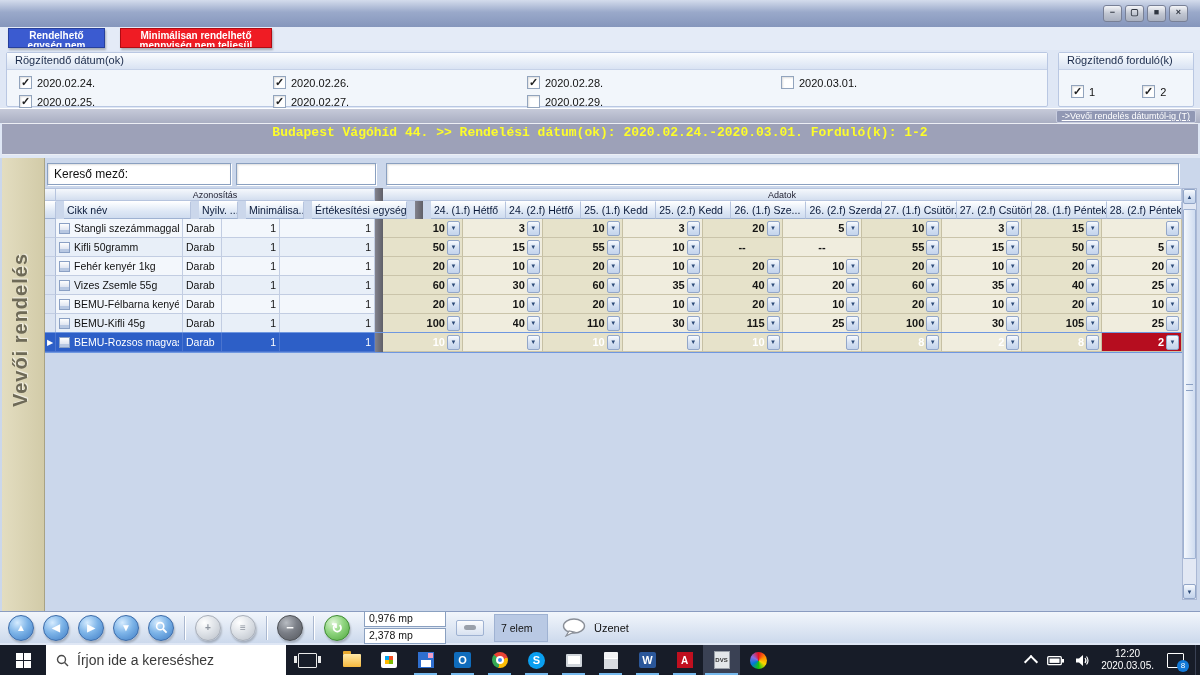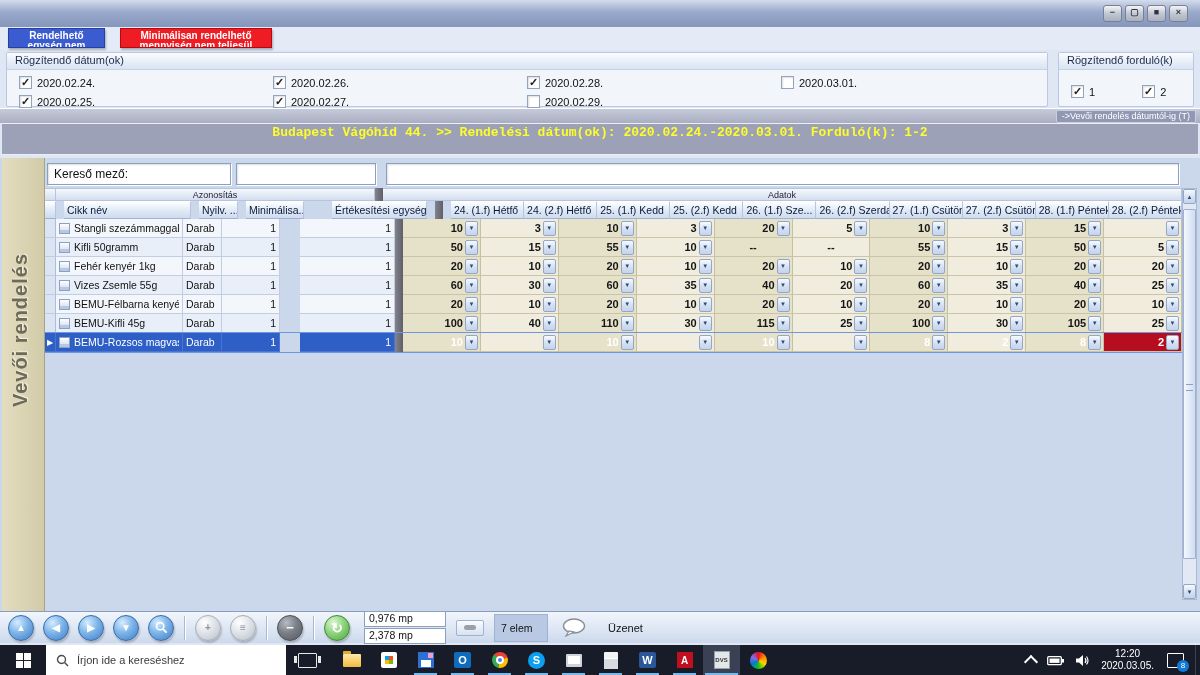--- a/index.html
+++ b/index.html
@@ -35,21 +35,21 @@
   .cbitem{display:flex;align-items:center;gap:5px;height:19px;font-size:11px;color:#111;}
   .cb{width:13px;height:13px;box-sizing:border-box;background:#fff;border:1px solid #92a4bd;
     box-shadow:inset 1px 1px 2px #00000022;font-size:11px;line-height:11px;text-align:center;
     color:#222;font-weight:bold;}
   #round-items{display:flex;gap:47px;padding:12px 12px 0;}
 
   
   #graystrip{position:absolute;left:0;top:108px;width:1200px;height:14px;
     background:linear-gradient(#c6cad9,#a9aec2);border-top:1px solid #fff;}
   #bandlink{position:absolute;right:4px;top:1px;font-size:9px;color:#fff;background:#9198b4;
-    border:1px solid #c9cee0;border-radius:2px;padding:0 5px;line-height:11px;}
+    border:1px solid #c9cee0;border-radius:2px;padding:0 5px;line-height:11px;text-decoration:underline;}
   #yellowband{position:absolute;left:2px;top:123px;width:1196px;height:32px;background:#9da1b8;
     border-top:1px solid #eceef4;border-bottom:1px solid #eceef4;
     font-family:"Liberation Mono",monospace;font-weight:bold;font-size:13px;color:#fdfd2a;
     text-align:center;line-height:15px;padding-top:1px;box-sizing:border-box;}
 
   
   #main{position:absolute;left:0;top:158px;width:1200px;height:453px;background:#cbd7eb;}
   #sidebar{position:absolute;left:2px;top:0;width:42px;height:453px;
     background:linear-gradient(90deg,#e3ddc0,#d2cba8);border-right:1px solid #a8a284;}
   #sidebar-label{position:absolute;left:7px;top:95px;writing-mode:vertical-rl;transform:rotate(180deg);
@@ -68,21 +68,21 @@
   .gh{background:linear-gradient(#f5f8fc,#d3deef);border:1px solid #b6c4de;border-left:none;
     font-size:9px;color:#223;display:flex;align-items:center;justify-content:center;box-sizing:border-box;}
   .g-head{height:18px;gap:8px;}
   .hc{background:linear-gradient(#fdfeff,#dde7f5 60%,#cfdcef);border-right:1px solid #b6c4de;
     border-bottom:1px solid #9fb2d2;border-top:1px solid #fff;padding:0 3px;color:#0a1a3a;
     display:flex;align-items:center;overflow:hidden;white-space:nowrap;box-sizing:border-box;}
   .c-sel{width:11px;flex:none;}
   .c-name{width:127px;flex:none;}
   .c-unit{width:39px;flex:none;}
   .c-min{width:58px;flex:none;}
-  .c-sales{width:95px;flex:none;margin-left:20px;}
+  .c-sales{width:95px;flex:none;}
   .c-name-span{width:319px;flex:none;}
   .c-div{width:8px;flex:none;background:linear-gradient(90deg,#83838d,#5f5f68);}
   .dataspan{flex:1;display:flex;min-width:0;}
   .dc{flex:1;min-width:0;box-sizing:border-box;}
   .g-data{height:19px;}
   .rc{border-right:1px solid #c2cde2;border-bottom:1px solid #c2cde2;display:flex;align-items:center;
     padding:0 3px;overflow:hidden;white-space:nowrap;background:#f3f7fc;color:#111;box-sizing:border-box;}
   .alt .rc{background:#e8eff8;}
   .num{justify-content:flex-end;}
   .g-data .c-sel{background:#dbe4f2;border-right:1px solid #aebdd8;border-bottom:1px solid #c2cde2;
@@ -131,30 +131,30 @@
   .ball.green{background:radial-gradient(circle at 35% 28%,#e0f6d8,#8ed47e 45%,#4da53c);border:1px solid #3d8a30;font-size:14px;}
   .tsep{width:1px;height:24px;background:#aab8d0;box-shadow:1px 0 0 #fff;margin:0 1px;}
   #timers{display:flex;flex-direction:column;gap:1px;margin-left:14px;}
   .timerbox{width:72px;height:14px;background:#fff;border:1px solid #8aa0c0;font-size:10.5px;
     padding:0 4px;line-height:13px;color:#111;box-sizing:content-box;}
   #pillbtn{margin-left:10px;width:26px;height:14px;background:linear-gradient(#fbfcfe,#d8e2f1);
     border:1px solid #9fb2d2;border-radius:2px;display:flex;align-items:center;justify-content:center;}
   #pillbtn span{width:12px;height:5px;background:#9aa0aa;border-radius:3px;}
   #countchip{margin-left:10px;width:54px;height:28px;background:#b9c9e4;border:1px solid #9fb2d2;
     display:flex;align-items:center;padding-left:6px;font-size:10.5px;color:#111;box-sizing:border-box;}
-  #msgarea{display:flex;align-items:center;gap:22px;margin-left:14px;font-size:11px;color:#111;}
+  #msgarea{display:flex;align-items:center;gap:8px;margin-left:14px;font-size:11px;color:#111;}
 
   
   #taskbar{position:absolute;left:0;top:645px;width:1200px;height:30px;background:#171c28;
     display:flex;align-items:center;color:#fff;}
   #startbtn{width:46px;height:30px;display:flex;align-items:center;justify-content:center;}
   #winlogo{display:grid;grid-template-columns:7px 7px;grid-template-rows:7px 7px;gap:1px;}
   #winlogo span{background:#fff;}
   #tbsearch{width:240px;height:30px;background:#fff;display:flex;align-items:center;gap:8px;
-    padding:0 10px;font-size:11px;color:#3a3a3a;box-sizing:border-box;}
+    padding:0 10px;font-size:14px;color:#3a3a3a;box-sizing:border-box;}
   #taskview{margin:0 12px;width:17px;height:13px;border:1px solid #e8e8e8;border-radius:1px;position:relative;}
   #taskview:before{content:"";position:absolute;left:-5px;top:2px;width:3px;height:7px;background:#e8e8e8;}
   #taskview:after{content:"";position:absolute;right:-5px;top:2px;width:3px;height:7px;background:#e8e8e8;}
   #tbicons{display:flex;align-items:center;margin-left:4px;}
   .tbi{width:37px;height:30px;display:flex;align-items:center;justify-content:center;position:relative;flex:none;}
   .tbi.active{background:#3a4154;}
   .runline{position:absolute;bottom:0;left:7px;right:7px;height:2px;background:#76b9ed;}
   .active .runline{left:2px;right:2px;}
   .ic{display:flex;align-items:center;justify-content:center;font-weight:bold;box-sizing:border-box;}
   .ti-file-explorer .ic{width:18px;height:13px;background:linear-gradient(#ffe9a8,#f5b83d);border-radius:1px;position:relative;}

